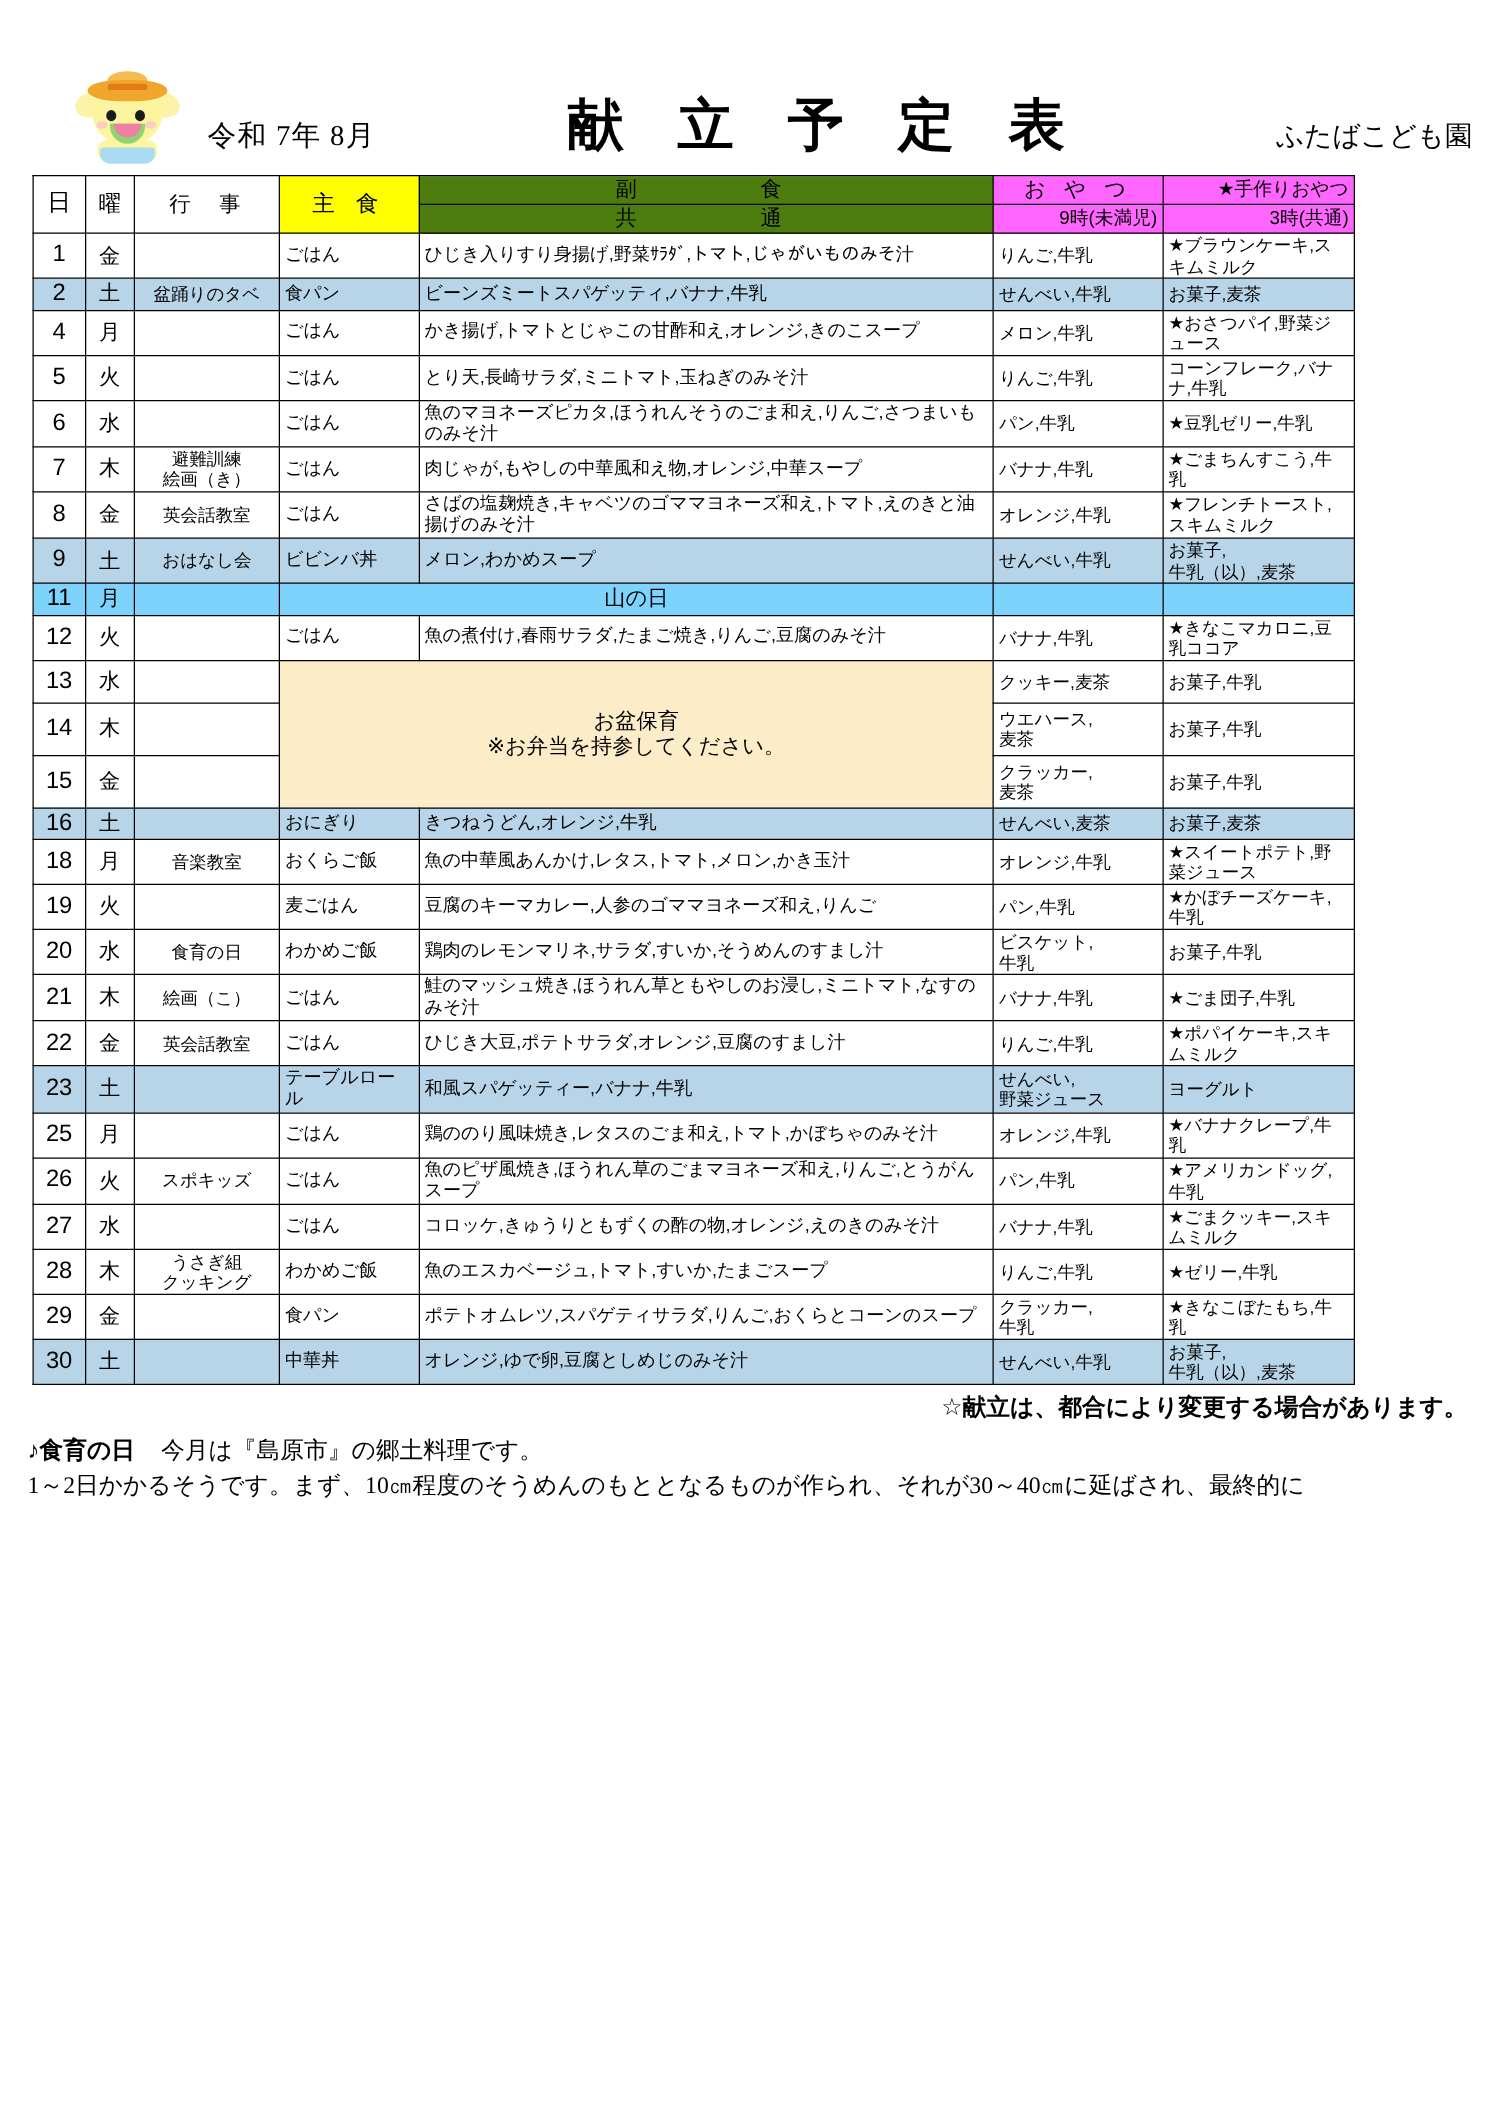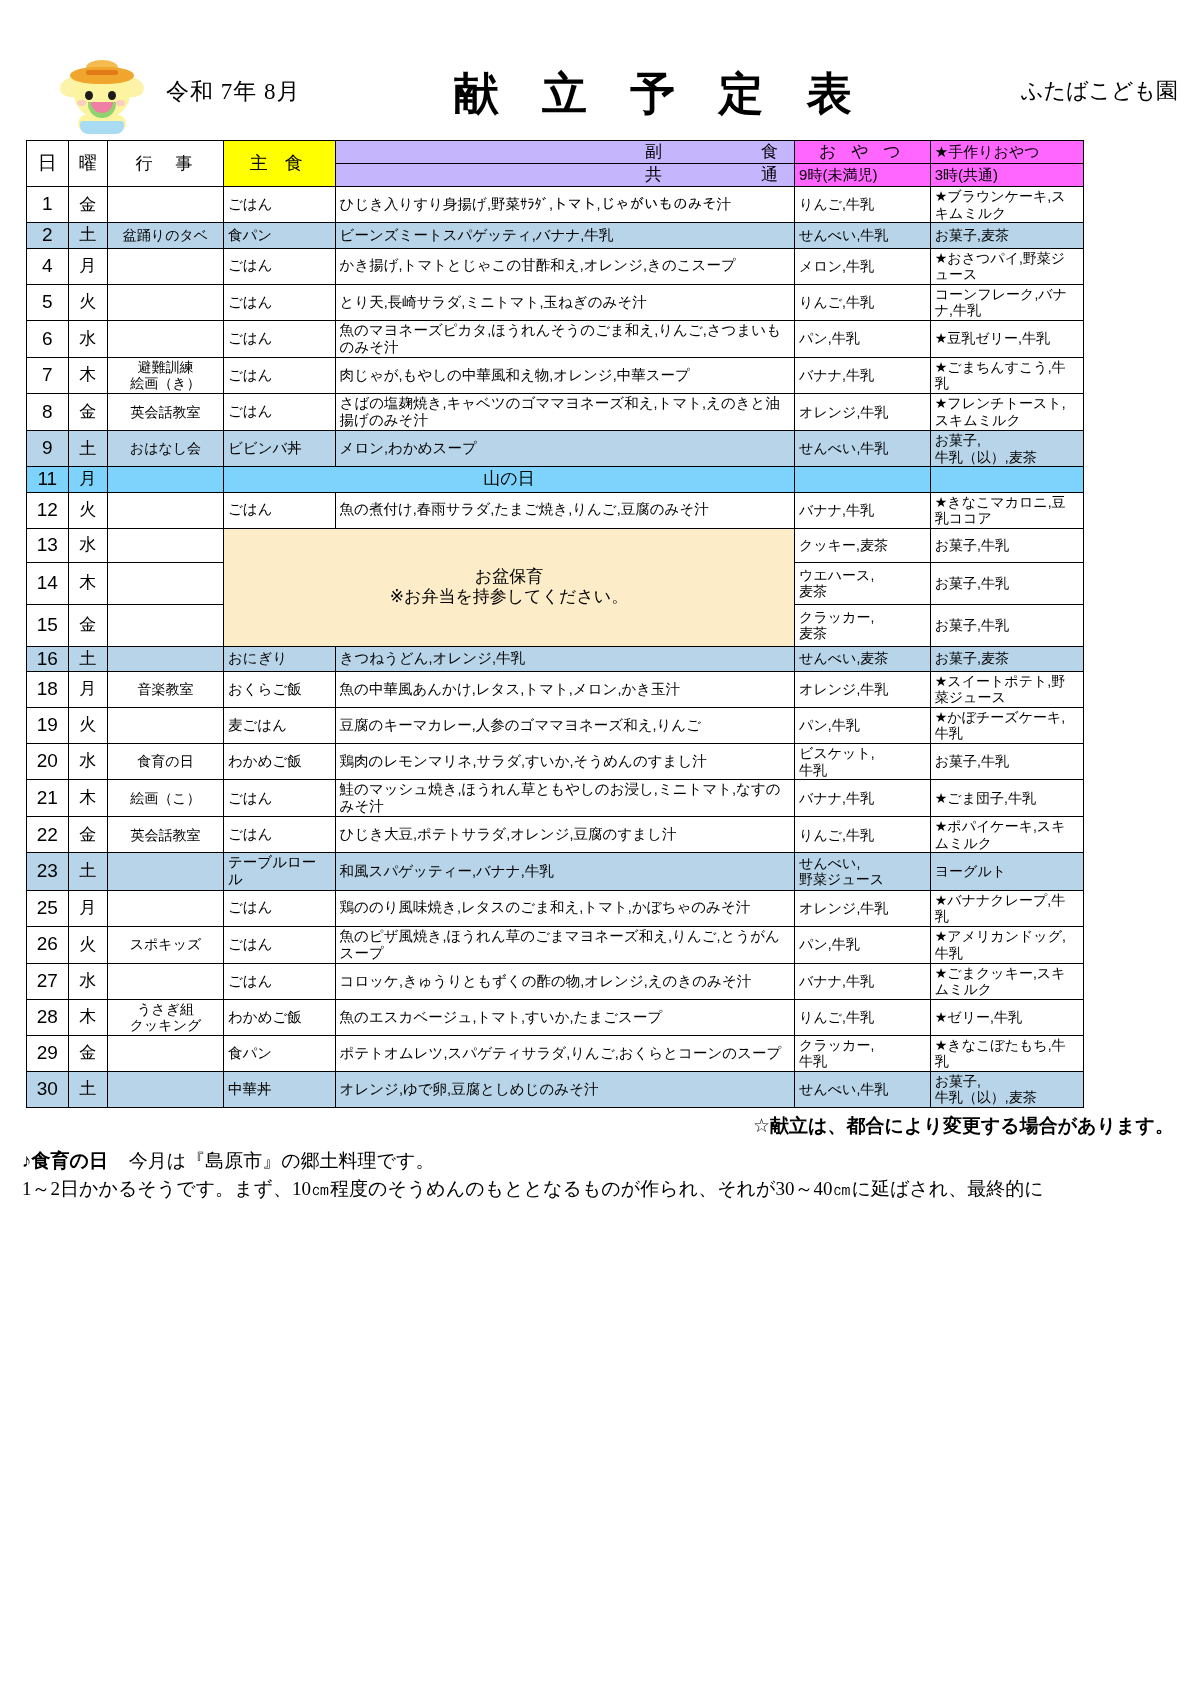--- a/index.html
+++ b/index.html
@@ -12,21 +12,21 @@
     font-family: "Liberation Sans", "DejaVu Sans", sans-serif;
     color: #000;
     position: relative;
     overflow: hidden;
   }
   .page { position: relative; width: 1200px; height: 1697px; padding: 0; }
 
   
   .header {
     display: flex;
-    align-items: center;
+    align-items: flex-end;
     padding: 58px 22px 10px 60px;
     height: 140px;
   }
   .mascot {
     width: 84px; height: 84px;
     position: relative;
     flex: 0 0 84px;
     margin-bottom: -6px;
   }
   .m-ear {
@@ -122,23 +122,23 @@
   }
   .c-day     { width: 38px;  text-align: center; font-size: 19px; }
   .c-wd      { width: 36px;  text-align: center; font-size: 17px; }
   .c-event   { width: 106px; text-align: center; font-size: 14px; }
   .c-main    { width: 102px; text-align: left;  font-size: 14.5px; }
   .c-side    { width: 420px; text-align: left;  font-size: 14.5px; }
   .c-s9      { width: 124px; text-align: left;  font-size: 14px; }
   .c-s3      { width: 140px; text-align: left;  font-size: 14px; }
 
   th.hd-yellow { background: #ffff00; text-align: center; font-size: 18px; letter-spacing: 6px; }
-  th.hd-green  { background: #c4b5fd; text-align: right; font-size: 17px; letter-spacing: 12px; }
+  th.hd-green  { background: #4d7c0f; text-align: center; font-size: 17px; letter-spacing: 12px; }
   th.hd-pink   { background: #ff66ff; text-align: center; font-size: 17px; letter-spacing: 5px; }
-  th.hd-pink2  { background: #ff66ff; text-align: left; font-size: 15px; letter-spacing: 0px; }
+  th.hd-pink2  { background: #ff66ff; text-align: right; font-size: 15px; letter-spacing: 0px; }
   th.hd-plain  { text-align: center; font-size: 18px; letter-spacing: 6px; }
 
   tr.sat td { background: #b8d4e8; }
   tr.holiday td { background: #7dd3fc; }
   td.obon { background: #fdecc8; text-align: center; font-size: 17px; line-height: 2.4; }
   td.holiday-span { background: #ffccf2; text-align: center; font-size: 17px; }
 
   .note-right {
     text-align: right;
     font-weight: bold;

